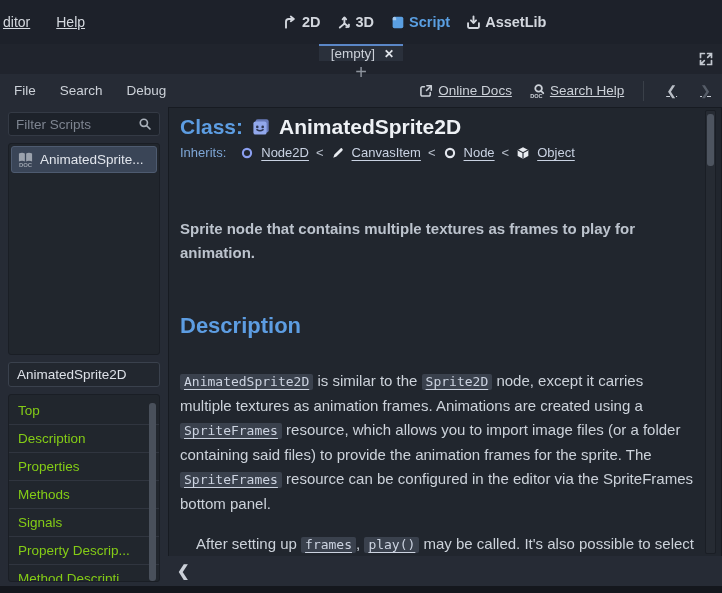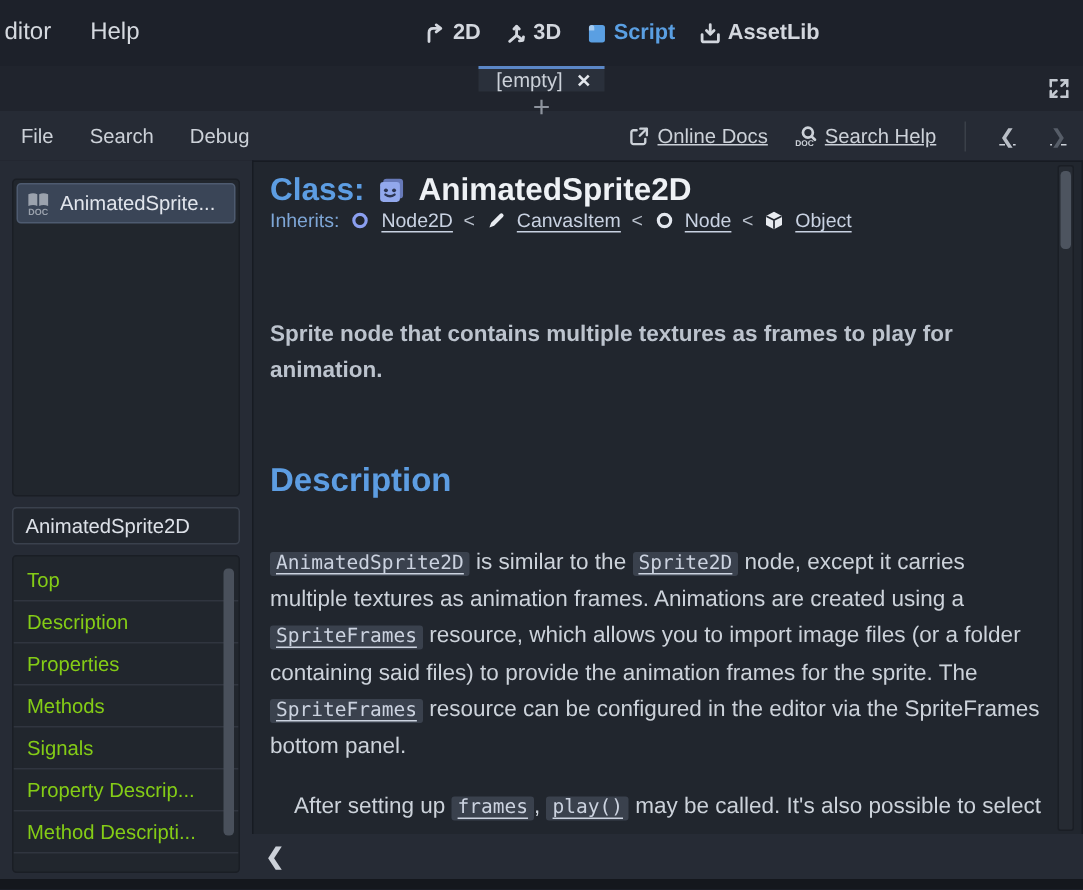--- a/index.html
+++ b/index.html
@@ -3,21 +3,21 @@
 <meta charset="utf-8">
 <style>
   * { margin:0; padding:0; box-sizing:border-box; }
   html,body { width:722px; height:593px; overflow:hidden; }
   body { font-family:"Liberation Sans", sans-serif; background:#1d212a; color:#ccd1d9; }
   .app { position:relative; width:722px; height:593px; background:#1d212a; }
 
   
   .topbar { height:44px; display:flex; align-items:center; background:#1d212a; position:relative; }
   .topbar-menus { display:flex; gap:22px; padding-left:1px; }
-  .topbar-menu { font-size:16px; color:#d5d9df; padding:4px 2px; cursor:default; }
+  .topbar-menu { font-size:14px; color:#d5d9df; padding:4px 2px; cursor:default;text-decoration:underline; }
   .topbar-nav { position:absolute; left:283px; top:0; height:44px; display:flex; gap:16px; align-items:center; }
   .nav-btn { display:flex; align-items:center; gap:4px; color:#d3d7de; font-weight:700; font-size:14.5px; }
   .nav-btn .icon { display:flex; align-items:center; }
   .nav-btn.active { color:#5a9fe2; }
 
   
   .tabbar { height:30px; background:#20242d; display:flex; align-items:center; position:relative;flex-direction:column; }
   .tab { display:flex; align-items:center; gap:9px; padding:0 9px 0 12px; background:#2a303b;
          border-top:2px solid #5b87c7; }
   .tab-label { font-size:13.5px; color:#ccd1d9; }
@@ -65,21 +65,21 @@
                         background:#49505b; border-radius:3px; }
 
   
   .main { flex:1; display:flex; flex-direction:column; min-width:0; }
   .doc { flex:1; background:#21262e; border:1px solid #171b22; border-bottom:none;
          position:relative; overflow:hidden; padding:6px 26px 0 11px; }
   .doc-title { display:flex; align-items:center; gap:8px; margin-top:1px; }
   .class-prefix { color:#5d9de2; font-size:21px; font-weight:700; }
   .class-icon { display:flex; }
   .class-name { color:#eef1f5; font-size:21px; font-weight:700; }
-  .inherits-row { margin-top:0; display:flex; align-items:center; gap:7px; font-size:13px;
+  .inherits-row { margin-top:6px; display:flex; align-items:center; gap:14px; font-size:13px;
                   color:#7ea6d6; flex-wrap:nowrap; }
   .inherits-row .icon { display:flex; }
   .inherit-link { color:#c9d2e2; text-decoration:underline; text-underline-offset:3px; }
   .inherit-sep { color:#b9c0cc; }
   .doc-brief { margin-top:57px; width:516px; font-size:15px; font-weight:700; color:#bcc3cd;
                line-height:24px; }
   .doc-heading { margin-top:48px; color:#5d9de2; font-size:22px; font-weight:700; }
   .doc-para { margin-top:30px; width:516px; font-size:15px; color:#ccd2da; line-height:24px; }
   .doc-para2 { margin-top:16px; width:516px; font-size:15px; color:#ccd2da; line-height:24px;
                text-indent:16px; }
@@ -198,20 +198,29 @@
         </span>
       <span class="mb-sep"></span>
       <span class="mb-chevron back">❮</span>
       <span class="mb-chevron fwd">❯</span>
     </div>
   </div>
 
   <div class="body">
 
     <div class="sidebar">
+      <div class="filter-input">
+        <span class="filter-placeholder">Filter Scripts</span>
+        <span class="icon">
+          <svg viewBox="0 0 16 16" width="14" height="14">
+              <circle cx="6.7" cy="6.7" r="4.1" fill="none" stroke="#a9b0ba" stroke-width="1.9"></circle>
+              <line x1="10" y1="10" x2="13.7" y2="13.7" stroke="#a9b0ba" stroke-width="1.9" stroke-linecap="round"></line>
+            </svg>
+        </span>
+      </div>
       <div class="scripts-panel">
           <div class="script-item selected">
             <span class="icon">
               <svg viewBox="0 0 16 16" width="17" height="17">
                 <path d="M1.8 2.4c2-.9 4-.9 5.6 0v7.4c-1.6-.9-3.6-.9-5.6 0z" fill="#9ba2ad"></path>
                 <path d="M14.2 2.4c-2-.9-4-.9-5.6 0v7.4c1.6-.9 3.6-.9 5.6 0z" fill="#9ba2ad"></path>
                 <text x="8" y="15.4" font-size="5.6" font-weight="700" fill="#9ba2ad" text-anchor="middle" font-family="sans-serif">DOC</text>
               </svg>
             </span>
             <span>AnimatedSprite...</span>

